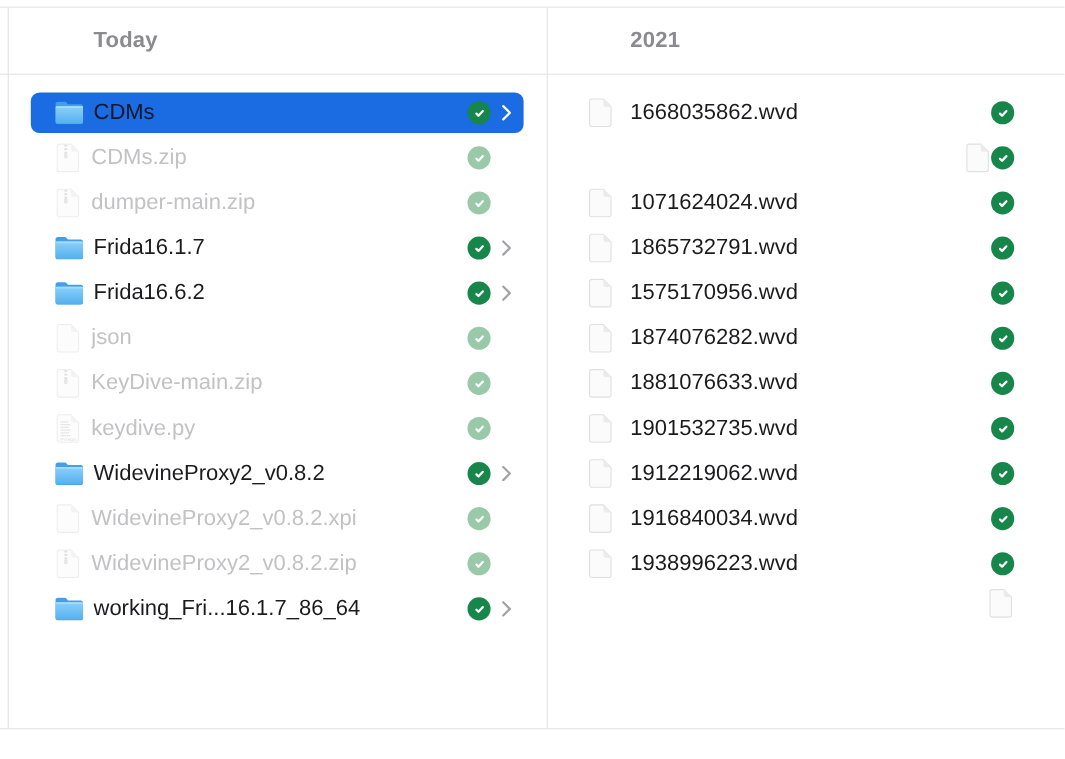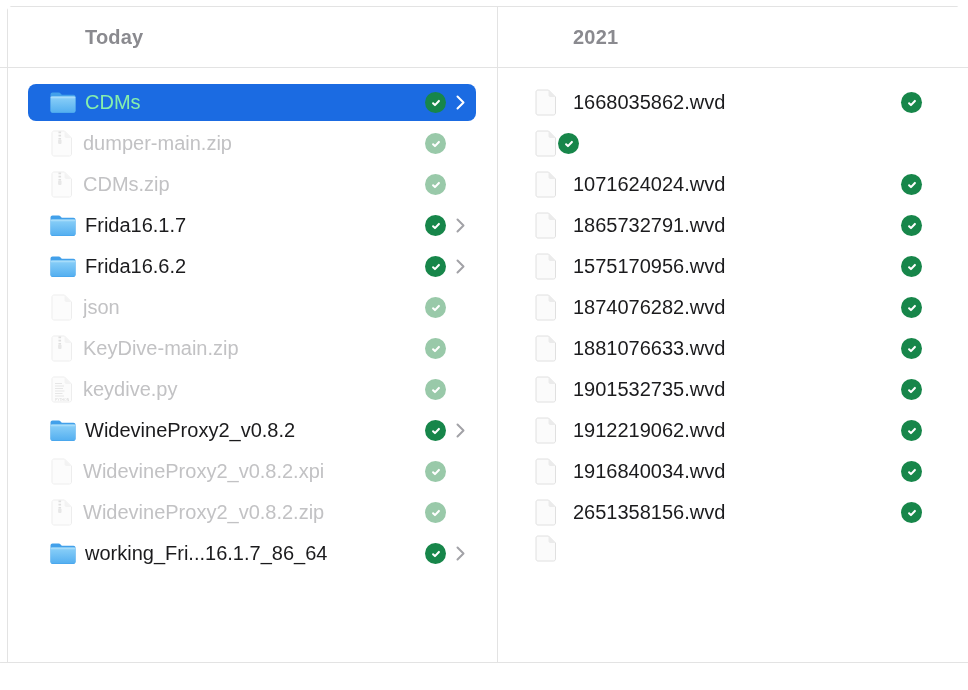--- a/index.html
+++ b/index.html
@@ -1,19 +1,18 @@
 <!DOCTYPE html>
 <html style="--selection-blue: #1b6be2; --green-active: #17864a; --green-faded: #99c9a9; --header-gray: #8a8a8f; --text-active: #1b1b1d; --text-faded: #c2c2c4; --hairline: #e3e3e3; --chevron-gray: #a2a2a7;"><head>
 <meta charset="utf-8">
 <style>
   html,body{margin:0;padding:0;background:#fff;}
   .page{
     position:relative;width:968px;height:690px;background:#ffffff;overflow:hidden;
     font-family:"Liberation Sans","DejaVu Sans",sans-serif;
-    border-radius:28px;
     -webkit-font-smoothing:antialiased;
   }
   .hline{position:absolute;left:0;width:968px;height:1px;background:var(--hairline);}
   .hline-top{top:6px;}
   .hline-mid{top:67px;}
   .hline-bottom{top:662px;}
   .vline{position:absolute;top:7px;height:655px;width:1px;background:var(--hairline);}
   .vline-left{left:7px;}
   .vline-div{left:497px;}
 
@@ -29,21 +28,21 @@
     padding-top:13px;overflow:hidden;
   }
   .list-left{left:8px;width:489px;}
   .list-right{left:498px;width:470px;}
 
   .row{
     display:flex;align-items:center;height:37px;border-radius:8px;
     font-size:20px;font-weight:500;color:var(--text-active);
   }
   .list-left .row{margin:3px 21px 4px 20px;padding:0 10px 0 22px;}
-  .list-right .row{margin:3px 0 4px 0;padding:0 46px 0 36px;}
+  .list-right .row{margin:3px 0 4px 0;padding:0 46px 0 36px;justify-content:flex-end;}
 
   .icon{flex:none;display:flex;align-items:center;}
   .label{
     flex:1;min-width:0;white-space:nowrap;overflow:hidden;
   }
   .list-left .label{margin-left:9px;}
   .list-right .label{margin-left:15px;}
 
   .badge{
     flex:none;width:21px;height:21px;border-radius:50%;
@@ -57,21 +56,21 @@
   .chevron{flex:none;width:10px;margin-left:10px;color:var(--chevron-gray);display:flex;align-items:center;}
   .chevron svg{width:9px;height:15px;}
   .chevron path{fill:none;stroke:currentColor;stroke-width:2;stroke-linecap:round;stroke-linejoin:round;}
   .chevron.hidden{visibility:hidden;}
 
   .row.faded{font-weight:500;}
   .faded .label{color:var(--text-faded);}
   .faded .icon{opacity:.55;}
 
   .row.selected{background:var(--selection-blue);}
-  .selected .label{color:#86efac;}
+  .selected .label{color:#0f172a;}
   .selected .chevron{color:#ffffff;}
 
   .row.partial{align-items:flex-start;height:44px;border-radius:0;}
 </style>
 </head>
 <body>
 
 <svg width="0" height="0" style="position:absolute" aria-hidden="true">
   <defs>
     <linearGradient id="gradFolder" x1="0" y1="0" x2="0" y2="1">
@@ -114,42 +113,42 @@
   </div>
       <div class="row faded">
     <span class="icon">
           <svg width="24" height="27" viewBox="0 0 24 27">
             <path d="M2 3c0-1.1.9-2 2-2h10.5L21.5 8v16c0 1.1-.9 2-2 2H4c-1.1 0-2-.9-2-2z" fill="#fbfbfb" stroke="#e0e0e0"></path>
             <path d="M14.5 1l7 7h-5c-1.1 0-2-.9-2-2z" fill="#ebebeb"></path>
             <path d="M9.8 1.5v8.5" stroke="#c6c6c6" stroke-width="2.6" stroke-dasharray="1.7 1.5"></path>
             <rect x="8.1" y="9.6" width="3.4" height="4.4" rx="1" fill="#d4d4d4"></rect>
           </svg>
         </span>
-    <span class="label">dumper-main.zip</span>
+    <span class="label">CDMs.zip</span>
     <span class="badge">
           <svg viewBox="0 0 14 14">
             <path d="M3.6 7.3l2.2 2.2 4.6-4.9"></path>
           </svg>
         </span>
     <span class="chevron hidden">
           <svg viewBox="0 0 9 15">
             <path d="M1.5 1.5L7.5 7.5 1.5 13.5"></path>
           </svg>
         </span>
   </div>
       <div class="row faded">
     <span class="icon">
           <svg width="24" height="27" viewBox="0 0 24 27">
             <path d="M2 3c0-1.1.9-2 2-2h10.5L21.5 8v16c0 1.1-.9 2-2 2H4c-1.1 0-2-.9-2-2z" fill="#fbfbfb" stroke="#e0e0e0"></path>
             <path d="M14.5 1l7 7h-5c-1.1 0-2-.9-2-2z" fill="#ebebeb"></path>
             <path d="M9.8 1.5v8.5" stroke="#c6c6c6" stroke-width="2.6" stroke-dasharray="1.7 1.5"></path>
             <rect x="8.1" y="9.6" width="3.4" height="4.4" rx="1" fill="#d4d4d4"></rect>
           </svg>
         </span>
-    <span class="label">CDMs.zip</span>
+    <span class="label">dumper-main.zip</span>
     <span class="badge">
           <svg viewBox="0 0 14 14">
             <path d="M3.6 7.3l2.2 2.2 4.6-4.9"></path>
           </svg>
         </span>
     <span class="chevron hidden">
           <svg viewBox="0 0 9 15">
             <path d="M1.5 1.5L7.5 7.5 1.5 13.5"></path>
           </svg>
         </span>
@@ -488,21 +487,21 @@
         </span>
 
   </div>
       <div class="row active">
     <span class="icon">
           <svg width="24" height="27" viewBox="0 0 24 27">
             <path d="M2 3c0-1.1.9-2 2-2h10.5L21.5 8v16c0 1.1-.9 2-2 2H4c-1.1 0-2-.9-2-2z" fill="#fbfbfb" stroke="#e0e0e0"></path>
             <path d="M14.5 1l7 7h-5c-1.1 0-2-.9-2-2z" fill="#ebebeb"></path>
           </svg>
         </span>
-    <span class="label">2651358156.wvd</span>
+    <span class="label">1938996223.wvd</span>
     <span class="badge">
           <svg viewBox="0 0 14 14">
             <path d="M3.6 7.3l2.2 2.2 4.6-4.9"></path>
           </svg>
         </span>
 
   </div>
       <div class="row active partial">
     <span class="icon">
           <svg width="24" height="27" viewBox="0 0 24 27">

